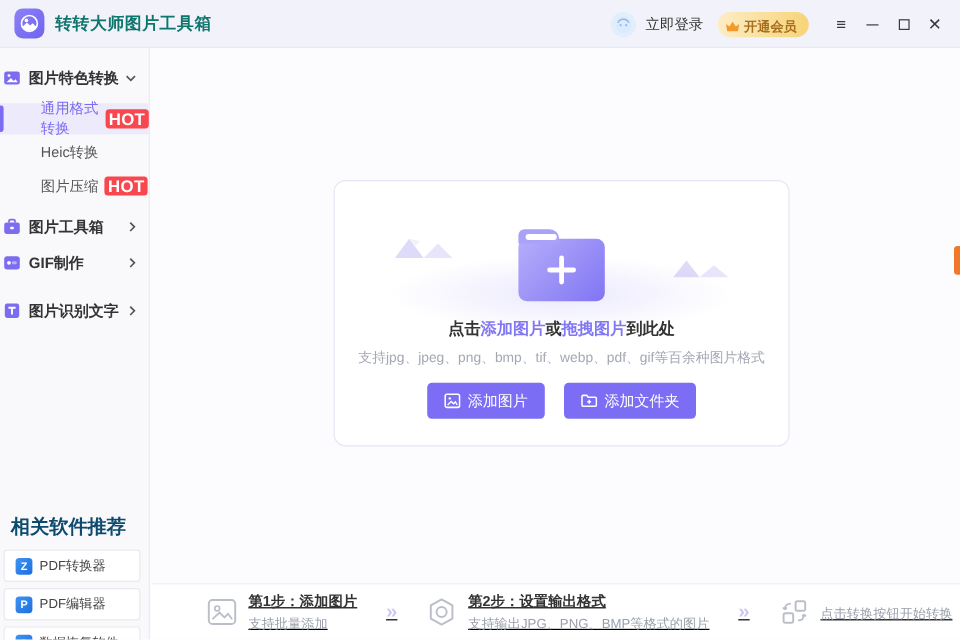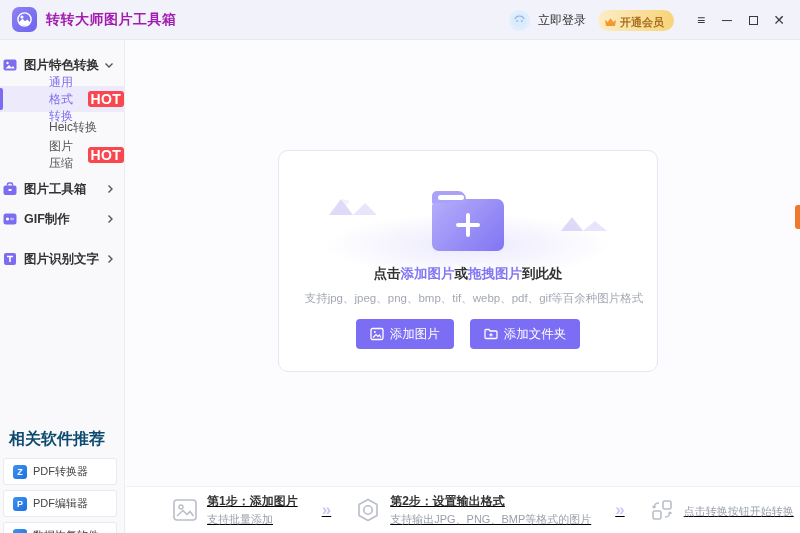--- a/index.html
+++ b/index.html
@@ -4,40 +4,40 @@
 <style>
   * { margin:0; padding:0; box-sizing:border-box; }
   html,body { width:800px; height:533px; font-family:"Liberation Sans","DejaVu Sans",sans-serif; }
   .app { position:relative; width:800px; height:533px; background:#fcfcfe; overflow:hidden; }
 
   
   .titlebar { position:absolute; left:0; top:0; width:800px; height:40px;
     background:#f2f2fa; border-bottom:1px solid #e9e9f2; display:flex; align-items:center; }
   .logo { width:25px; height:25px; margin-left:12px; border-radius:7px;
     background:linear-gradient(135deg,#8d82f6,#6f63ef); display:flex; align-items:center; justify-content:center; }
-  .app-title { margin-left:9px; font-size:14px; font-weight:bold; color:#a21caf; letter-spacing:.5px; }
+  .app-title { margin-left:9px; font-size:14px; font-weight:bold; color:#0f766e; letter-spacing:.5px; }
   .tb-right { position:absolute; right:10px; top:0; height:40px; display:flex; align-items:center; gap:8px; }
   .avatar { width:21px; height:21px; border-radius:50%; background:#e1eefb; display:flex; align-items:center; justify-content:center; cursor:pointer; }
   .login { font-size:12px; color:#333; cursor:pointer; margin-right:4px; }
   .member { height:21px; padding:4px 10px 0 6px; border-radius:11px; display:flex; align-items:center; gap:3px;
     background:linear-gradient(90deg,#fdedc6,#f7d478); cursor:pointer; }
   .member span.mlabel { font-size:11px; color:#a96f1f; font-weight:bold; }
   .winbtns { display:flex; align-items:center; gap:4px; margin-left:8px; }
   .winbtn { width:22px; height:22px; display:flex; align-items:center; justify-content:center;
     font-size:14px; color:#3a3a3a; cursor:pointer; }
   .maxbox { width:9px; height:9px; border:1.2px solid #3a3a3a; display:inline-block; }
 
   
   .sidebar { position:absolute; left:0; top:40px; width:125px; height:493px;
     background:#f9f9fc; border-right:1px solid #ececf3; }
   .nav-item { position:relative; height:30px; display:flex; align-items:center; padding-left:2px; cursor:pointer; }
   .nav-item .nav-ico { width:16px; height:16px; margin-right:6px; display:flex; }
   .nav-item .nav-label { font-size:12.5px; color:#333; font-weight:bold; flex:1; }
   .nav-item .chev { margin-right:10px; display:flex; }
-  .nav-sub { position:relative; height:26px; display:flex; align-items:center; padding-left:49px; cursor:pointer; margin:2px 0; }
+  .nav-sub { position:relative; height:26px; display:flex; align-items:center; padding-left:34px; cursor:pointer; margin:2px 0; }
   .nav-sub .sub-label { font-size:12px; color:#555; }
   .nav-sub.selected { background:#edebfb; }
   .nav-sub.selected::before { content:""; position:absolute; left:0; top:2px; bottom:2px; width:3px; background:#7b6cf0; border-radius:0 2px 2px 0; }
   .nav-sub.selected .sub-label { color:#7b6cf0; }
   .hot { margin-left:5px; background:#f9474f; color:#fff; font-size:14px; font-weight:bold;
     padding:1px 3px; border-radius:3px; line-height:1; letter-spacing:.3px; }
   .gap-sm { height:4px; } .gap-md { height:10px; }
 
   .recommend { position:absolute; left:0; top:375px; width:125px; }
   .rec-title { font-size:16px; font-weight:bold; color:#0c4a6e; margin:14px 0 8px 9px; }
@@ -61,21 +61,21 @@
     background:#aaa2f8; border-radius:5px 8px 0 0; }
   .folder::after { content:""; position:absolute; left:6px; top:-4px; width:26px; height:5px;
     background:#fff; border-radius:3px; }
   .plus-ico { position:absolute; left:50%; top:50%; transform:translate(-50%,-50%); width:24px; height:24px; }
   .plus-ico::before,.plus-ico::after { content:""; position:absolute; background:#fff; border-radius:2px; }
   .plus-ico::before { left:10px; top:0; width:4px; height:24px; }
   .plus-ico::after { left:0; top:10px; width:24px; height:4px; }
   .headline { position:absolute; left:0; top:114px; width:100%; text-align:center; font-size:13.5px;
     font-weight:bold; color:#333; }
   .headline .lnk { color:#8277f3; cursor:pointer; }
-  .formats { position:absolute; left:6px; top:140px; width:100%; text-align:center; font-size:11.5px; color:#a3a8b3; }
+  .formats { position:absolute; left:0; top:140px; width:100%; text-align:center; font-size:11.5px; color:#a3a8b3; }
   .btn-row { position:absolute; left:0; top:168px; width:100%; display:flex; justify-content:center; gap:16px; }
   .pbtn { height:30px; min-width:91px; padding:0 14px; background:#7b6ef5; border:none; border-radius:4px;
     color:#fff; font-size:12.5px; display:flex; align-items:center; justify-content:center; gap:6px; cursor:pointer;
     font-family:inherit; }
 
   
   .footer { position:absolute; left:126px; top:486px; width:674px; height:47px; background:#fff;
     border-top:1px solid #eef0f4; display:flex; align-items:center;text-decoration:underline; }
   .step { display:flex; align-items:center; gap:9px; }
   .step .sicon { display:flex; }

